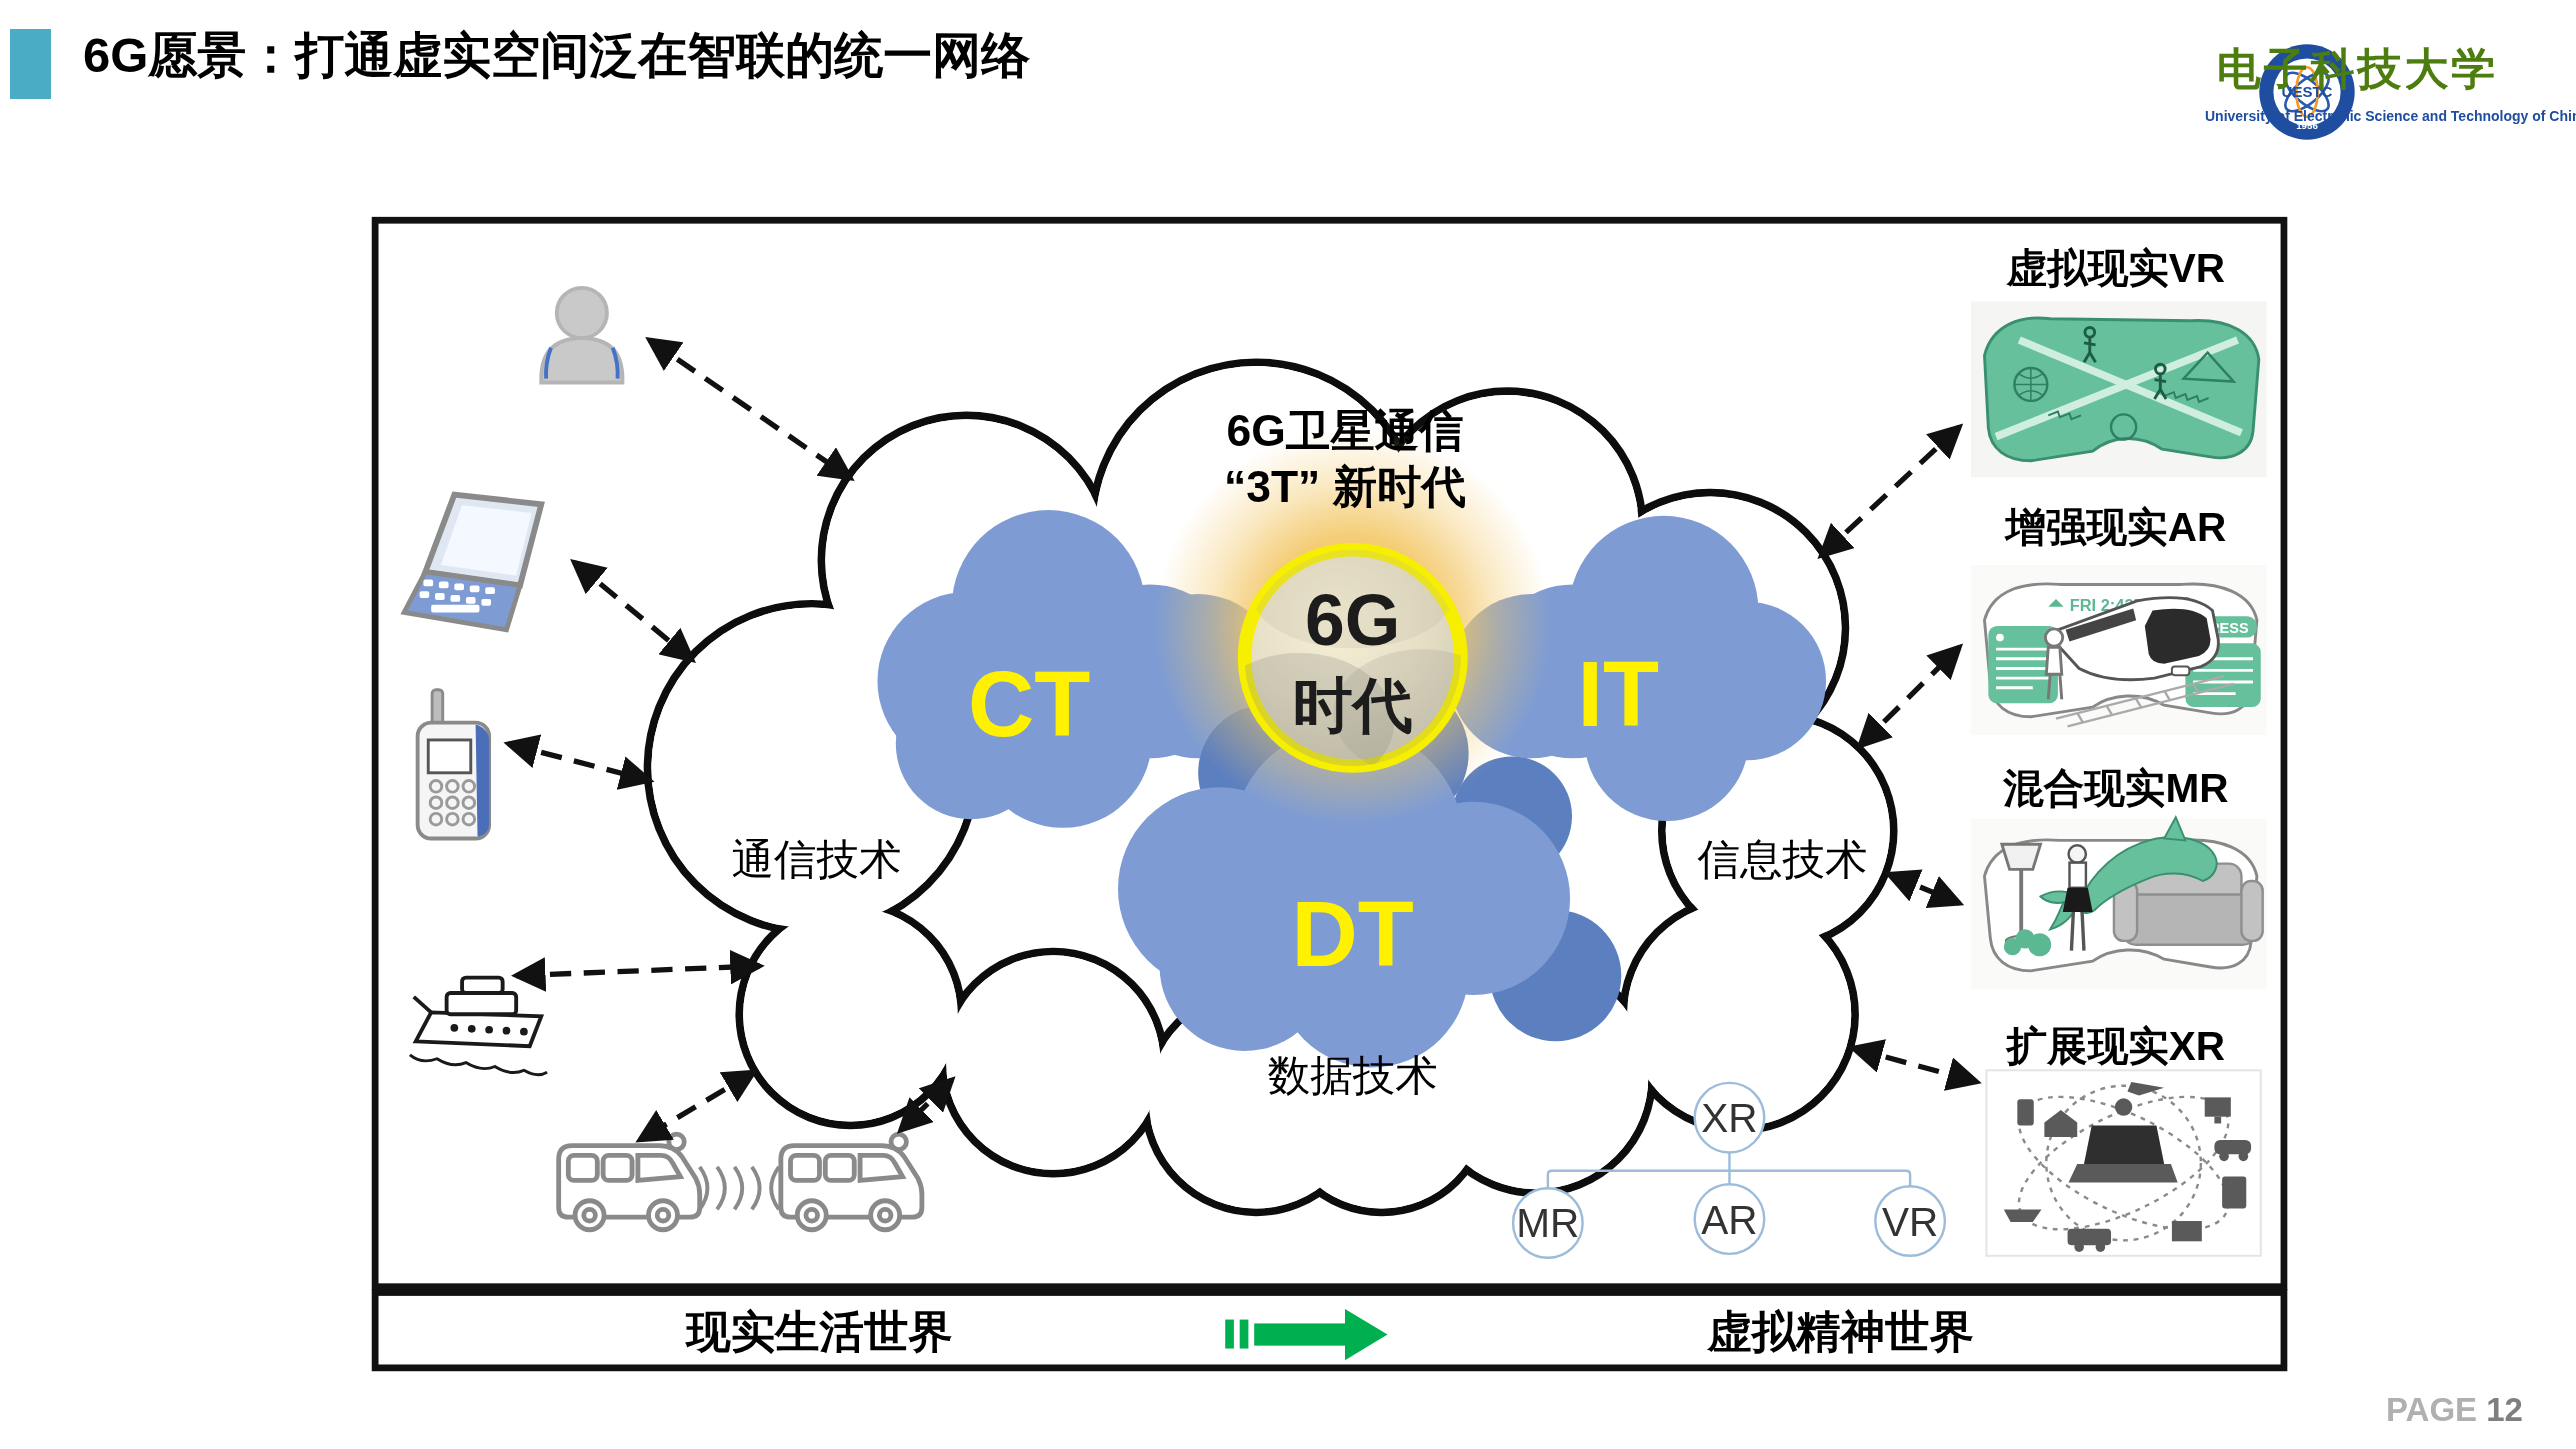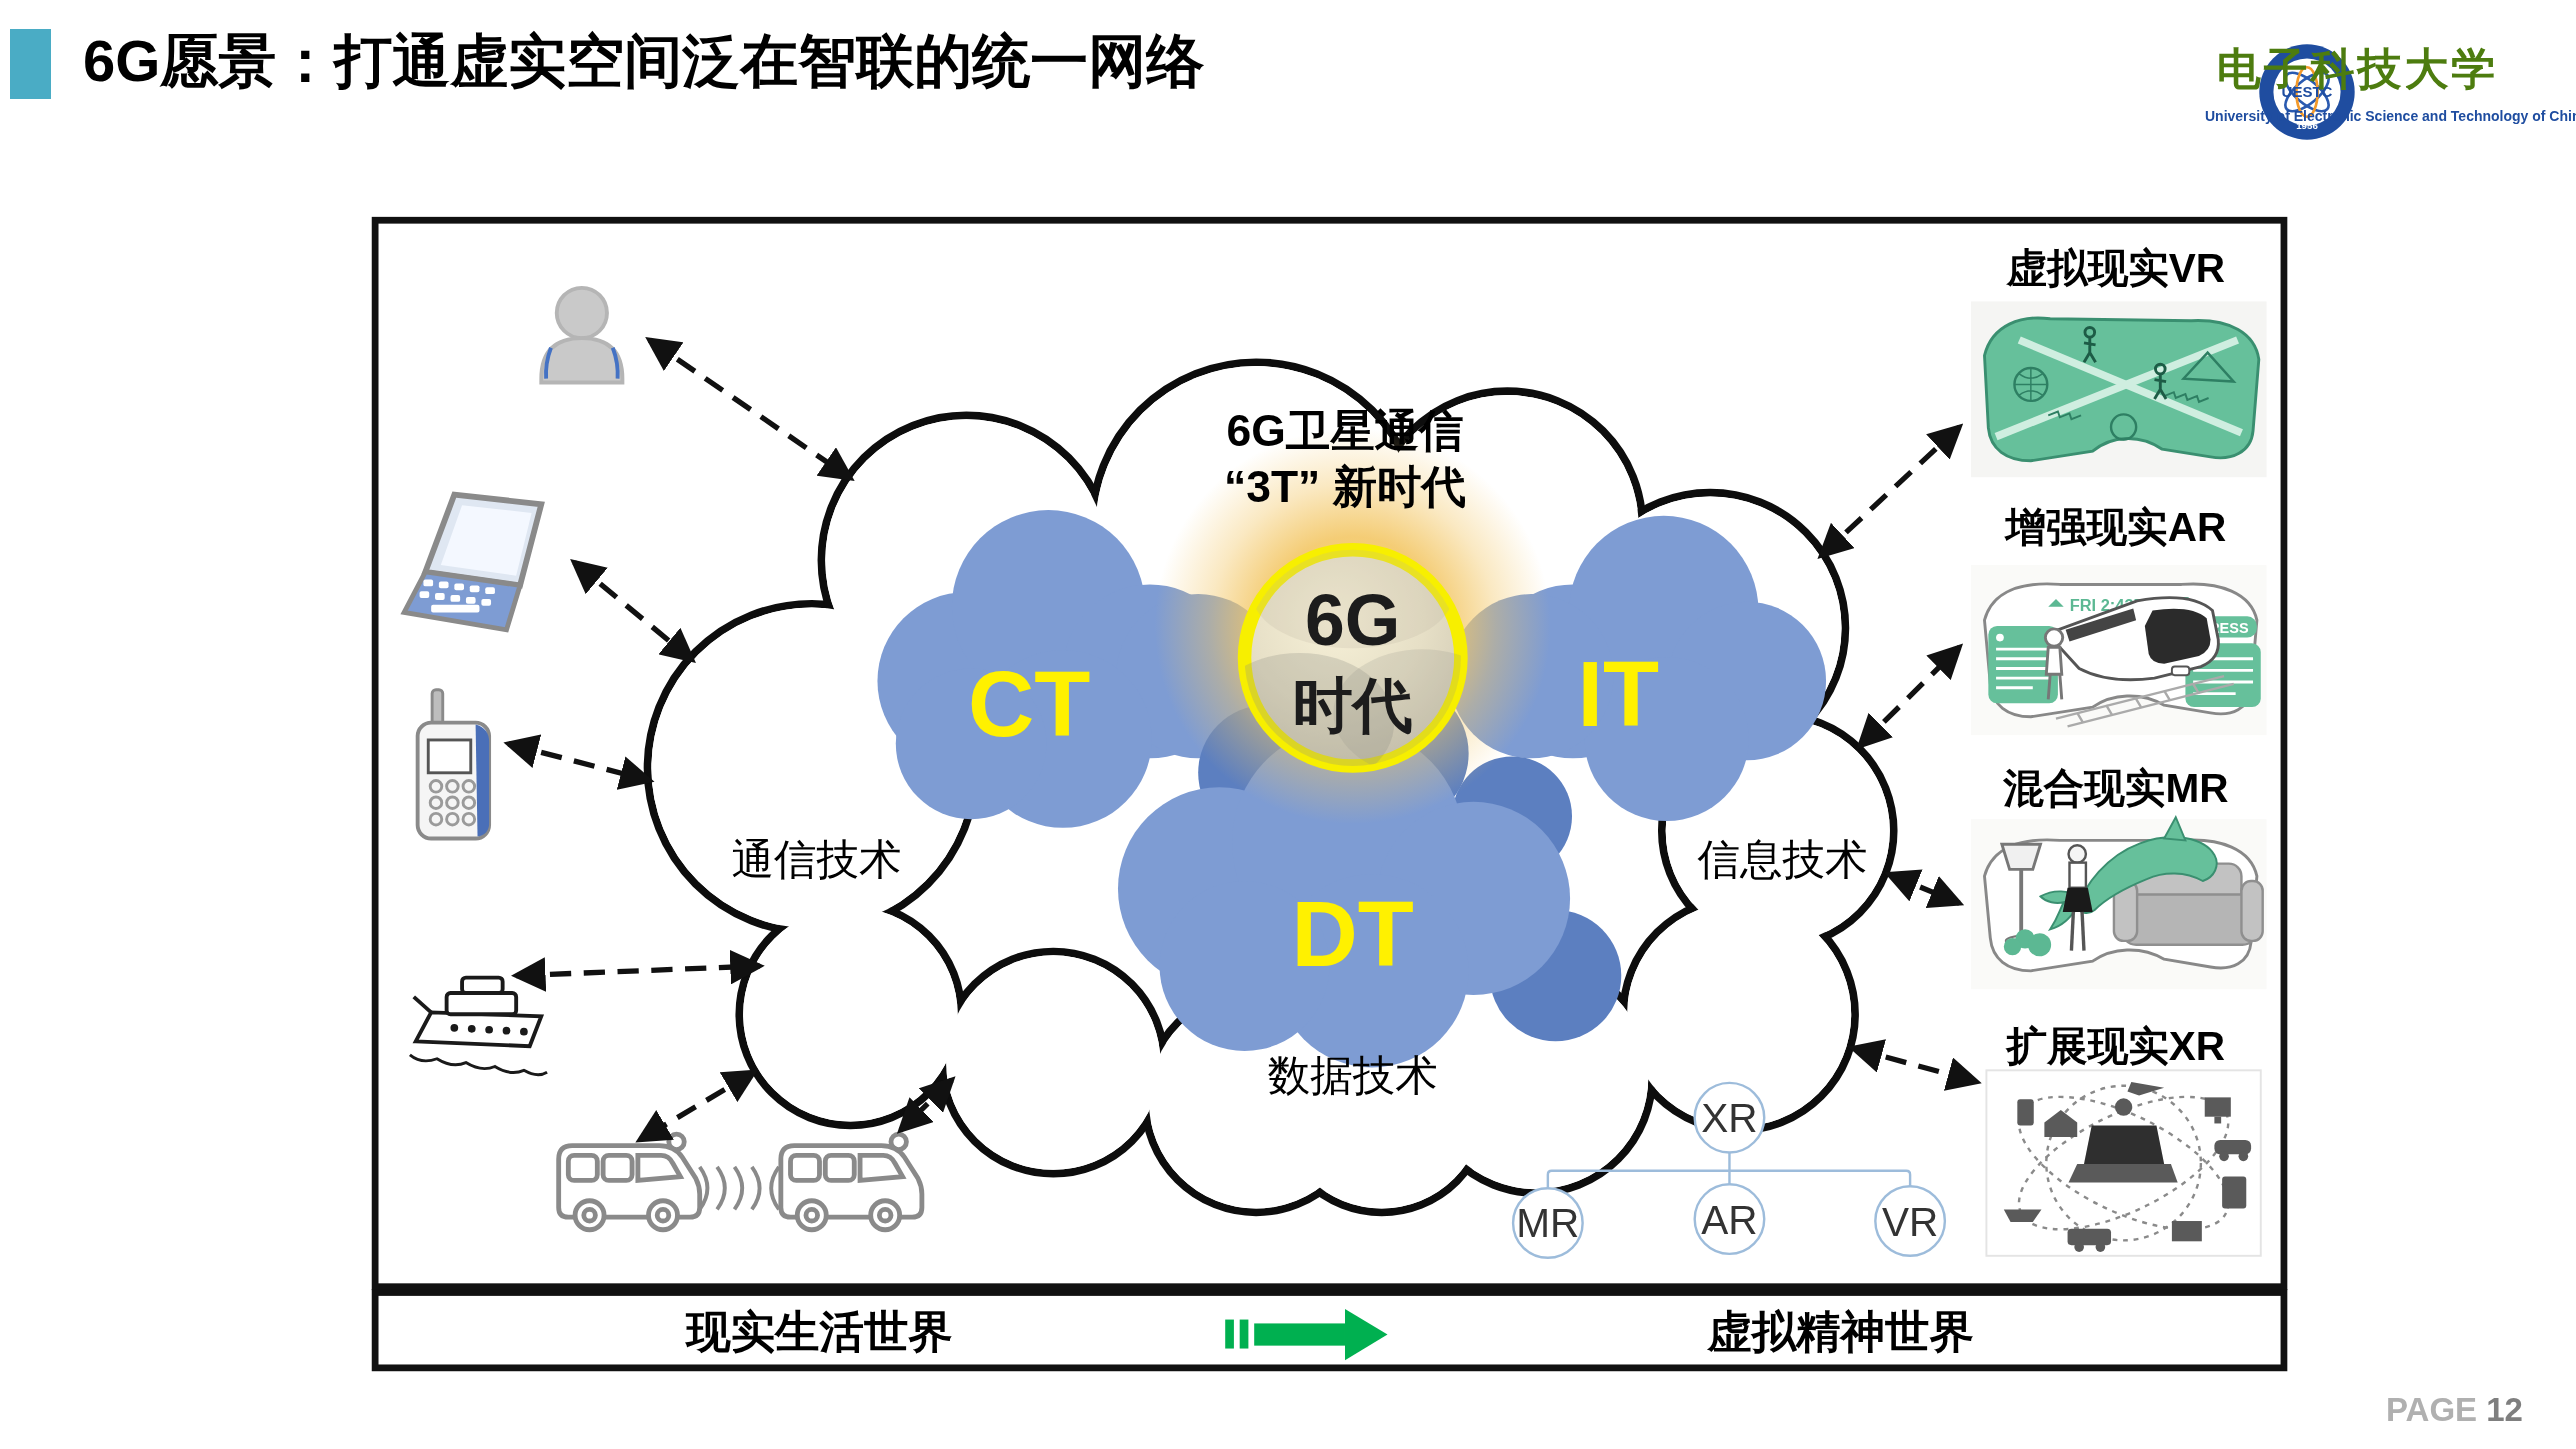--- a/index.html
+++ b/index.html
@@ -1,19 +1,19 @@
 <!DOCTYPE html>
 <html><head>
 <meta charset="utf-8">
 <style>
   html,body{margin:0;padding:0;background:#ffffff;}
   .stage{position:relative;width:2576px;height:1449px;background:#ffffff;
          font-family:"Liberation Sans","DejaVu Sans",sans-serif;overflow:hidden;}
   .accent-bar{position:absolute;left:9.7px;top:29px;width:41px;height:70px;background:#4AACC5;}
-  .page-title{position:absolute;left:83px;top:23px;font-size:58px;font-weight:800;
+  .page-title{position:absolute;left:83px;top:23px;font-size:49px;font-weight:800;
               color:#000;white-space:nowrap;letter-spacing:0px;}
   .logo{position:absolute;left:2118px;top:39px;width:386px;height:106px;}
   .logo-cn{position:absolute;left:2215px;top:40px;width:285px;text-align:center;
            font-size:44px;font-weight:700;color:#4d7c0f;letter-spacing:2.9px;white-space:nowrap;}
   .logo-en{position:absolute;left:2205px;top:108px;width:304px;text-align:center;
            font-size:14px;font-weight:700;color:#1f4da0;white-space:nowrap;}
   .page-num{position:absolute;left:2358px;top:1391px;width:193px;text-align:center;
             font-size:33px;font-weight:700;color:#b0b0b0;}
   .page-num b{color:#7f7f7f;}
   svg text{font-family:"Liberation Sans","DejaVu Sans",sans-serif;}

